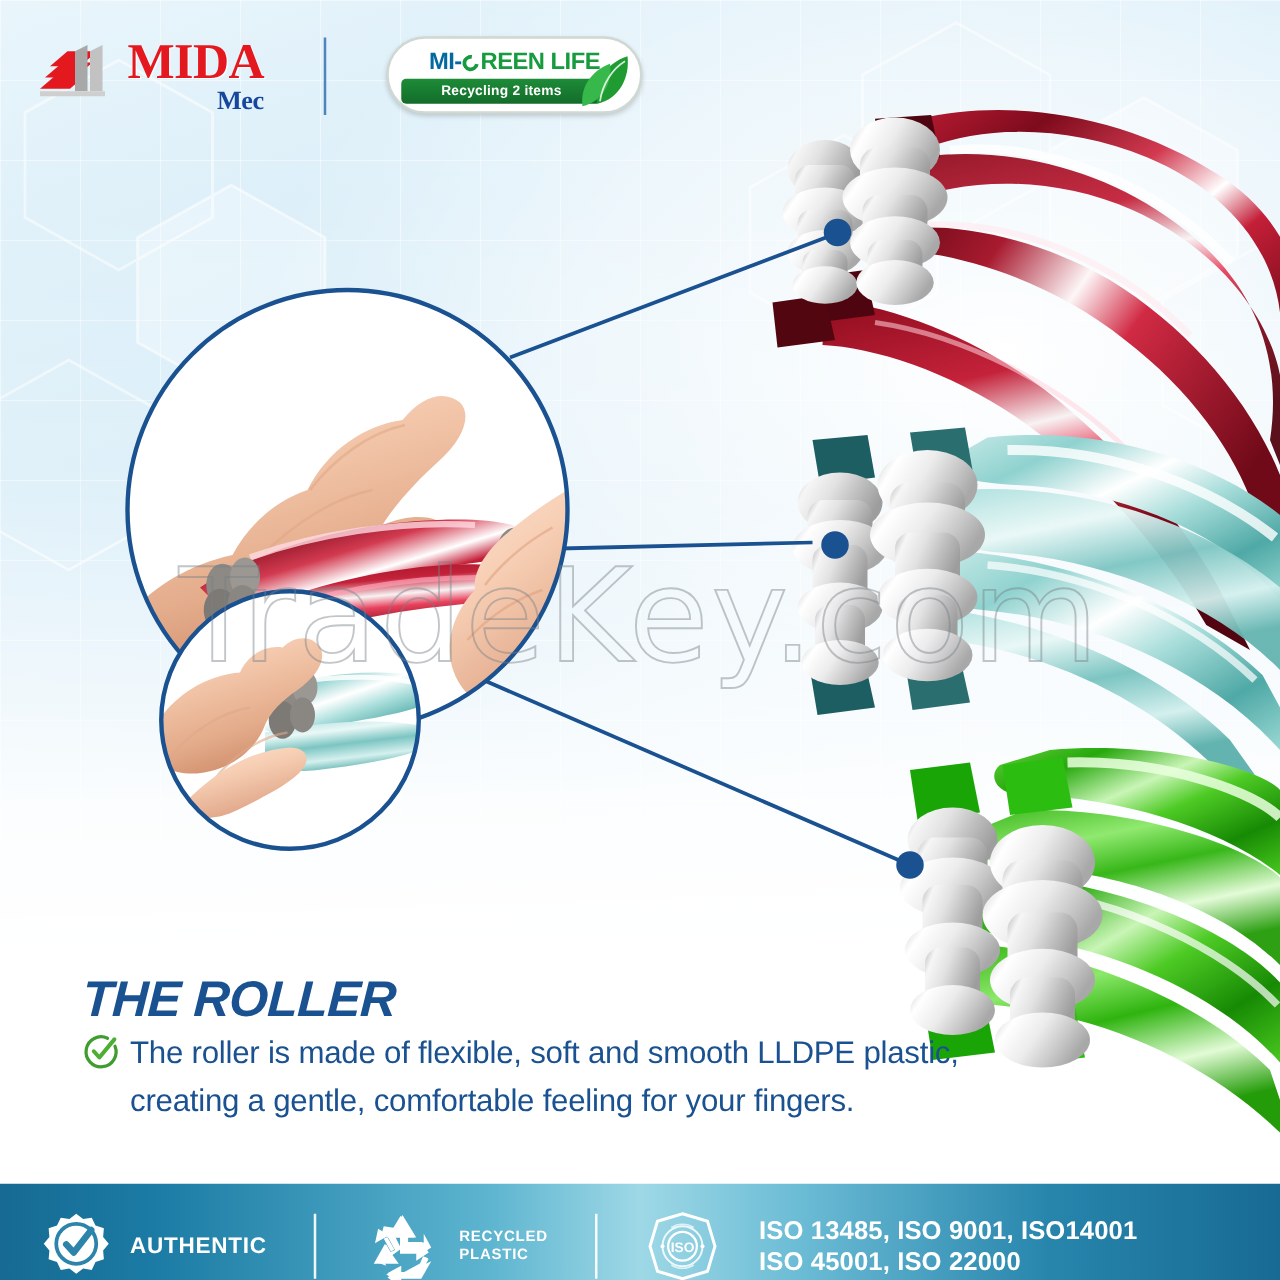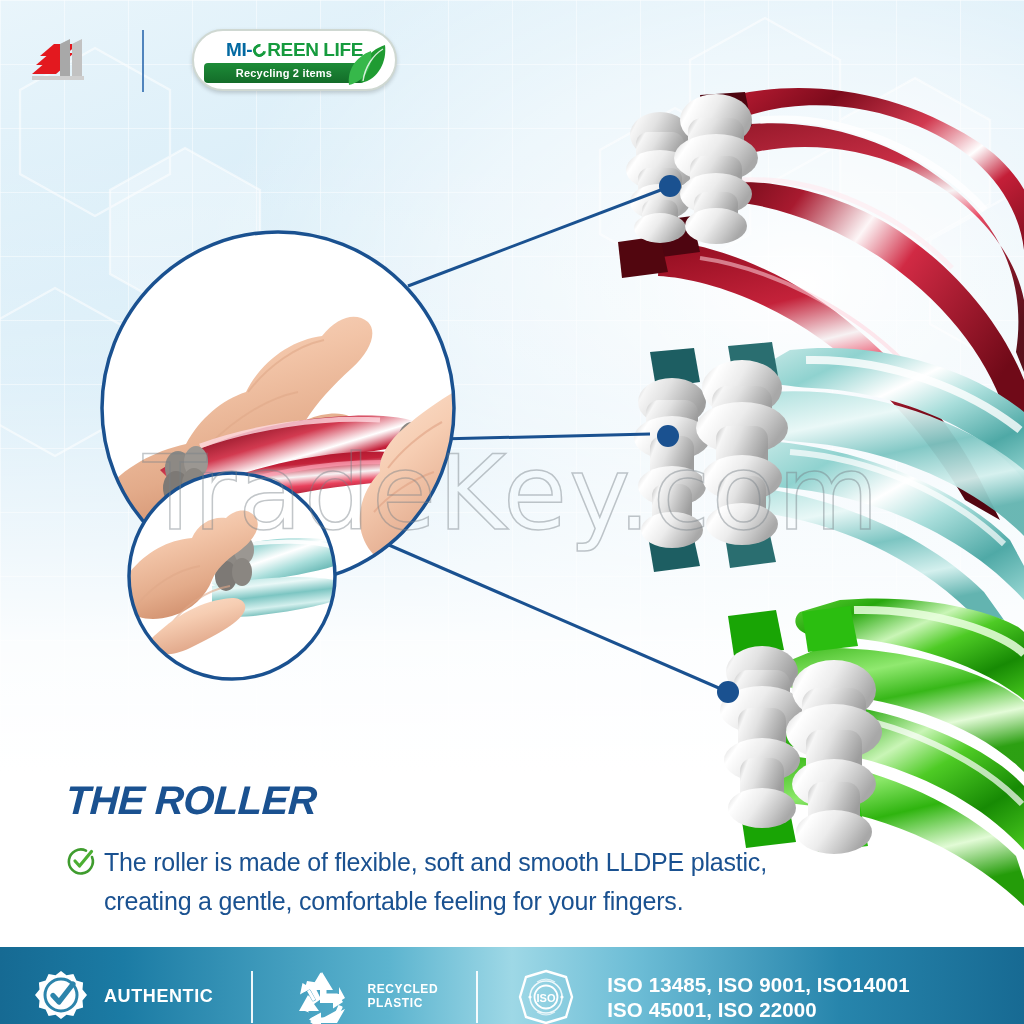--- a/index.html
+++ b/index.html
@@ -106,21 +106,21 @@
   }
 
   
   .textblock { position:absolute; left:66px; top:778px; width:790px; }
   .headline {
     font-size:40px; font-weight:bold; font-style:italic;
     color:#1a5190; letter-spacing:-0.5px;
     font-family:"Liberation Sans", sans-serif;
     transform:skewX(-3deg);
   }
-  .bullet-row { display:flex; align-items:flex-start; margin-top:20px; }
+  .bullet-row { display:flex; align-items:flex-start; margin-top:0; }
   .check-icon { width:30px; height:30px; flex:0 0 30px; margin-top:3px; }
   .bullet-text {
     font-size:25px; color:#1a5190; line-height:1.55;
     margin-left:8px; letter-spacing:-0.2px;
     font-family:"Liberation Sans", sans-serif;
   }
 
   
   .footer {
     position:absolute; left:0; top:947px; width:1024px; height:99px;
@@ -438,20 +438,24 @@
 
     <div class="mida-logo">
       <svg class="mida-mark" viewBox="0 0 64 52">
         <path d="M2,38 L16,26 L40,26 L26,38 Z" fill="#e3191f"></path>
         <path d="M6,29 L20,17 L44,17 L30,29 Z" fill="#e3191f"></path>
         <path d="M10,20 L24,8 L48,8 L34,20 Z" fill="#e3191f"></path>
         <path d="M30,40 L30,8 L40,3 L40,40 Z" fill="#a8a8a8"></path>
         <path d="M42,40 L42,8 L52,3 L52,40 Z" fill="#c2c2c2"></path>
         <rect x="2" y="40" width="52" height="4" fill="#cfcfcf"></rect>
       </svg>
+      <div class="mida-words">
+        <div class="mida-main">MIDA</div>
+        <div class="mida-sub">Mec</div>
+      </div>
     </div>
 
     <div class="hdr-divider"></div>
 
     <div class="green-badge">
       <div class="gb-top">
         <span class="gb-mi">MI-</span>
           <span class="gb-ring"></span>
           <span class="gb-green">REEN LIFE</span>
       </div>

